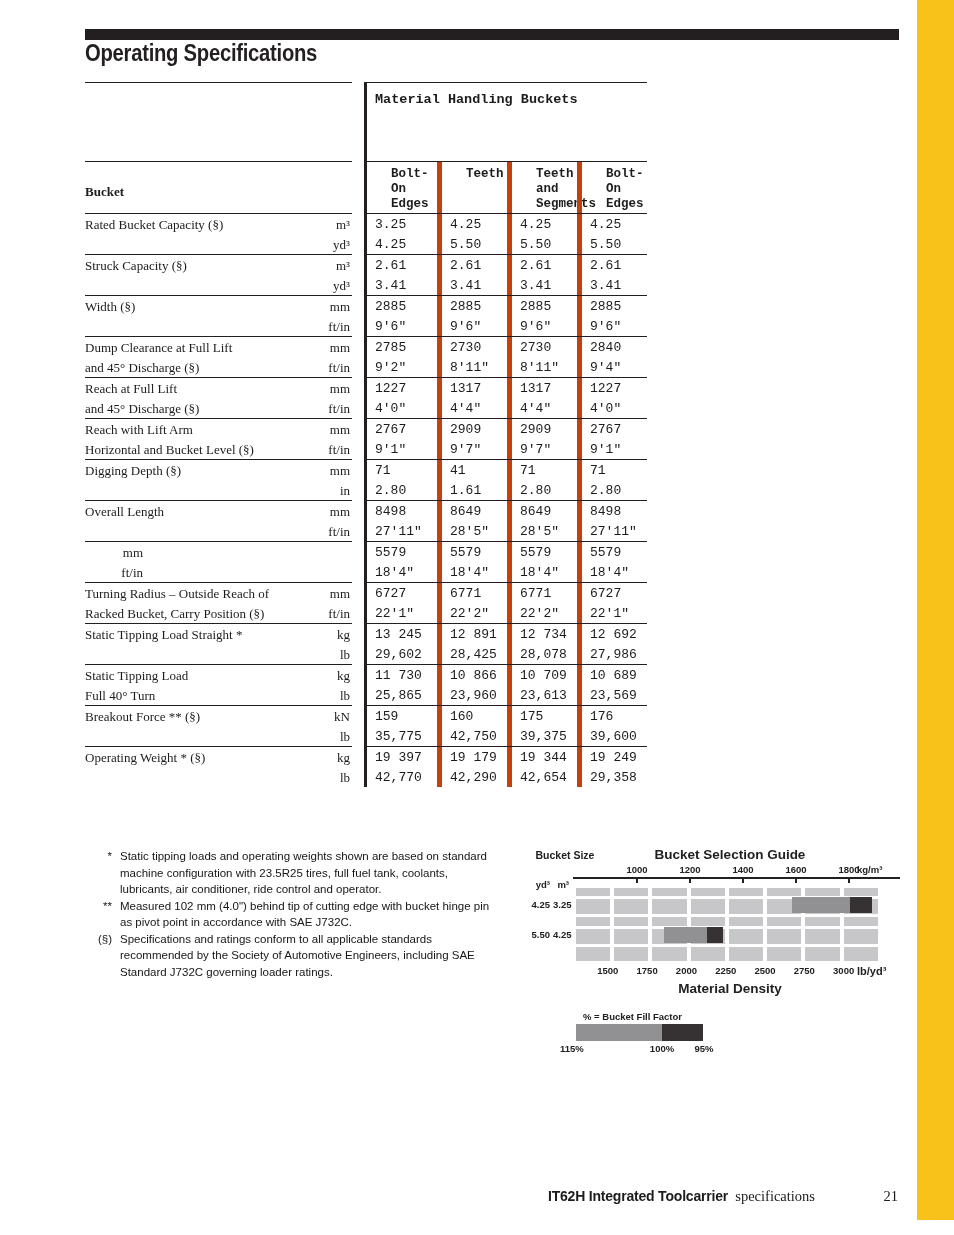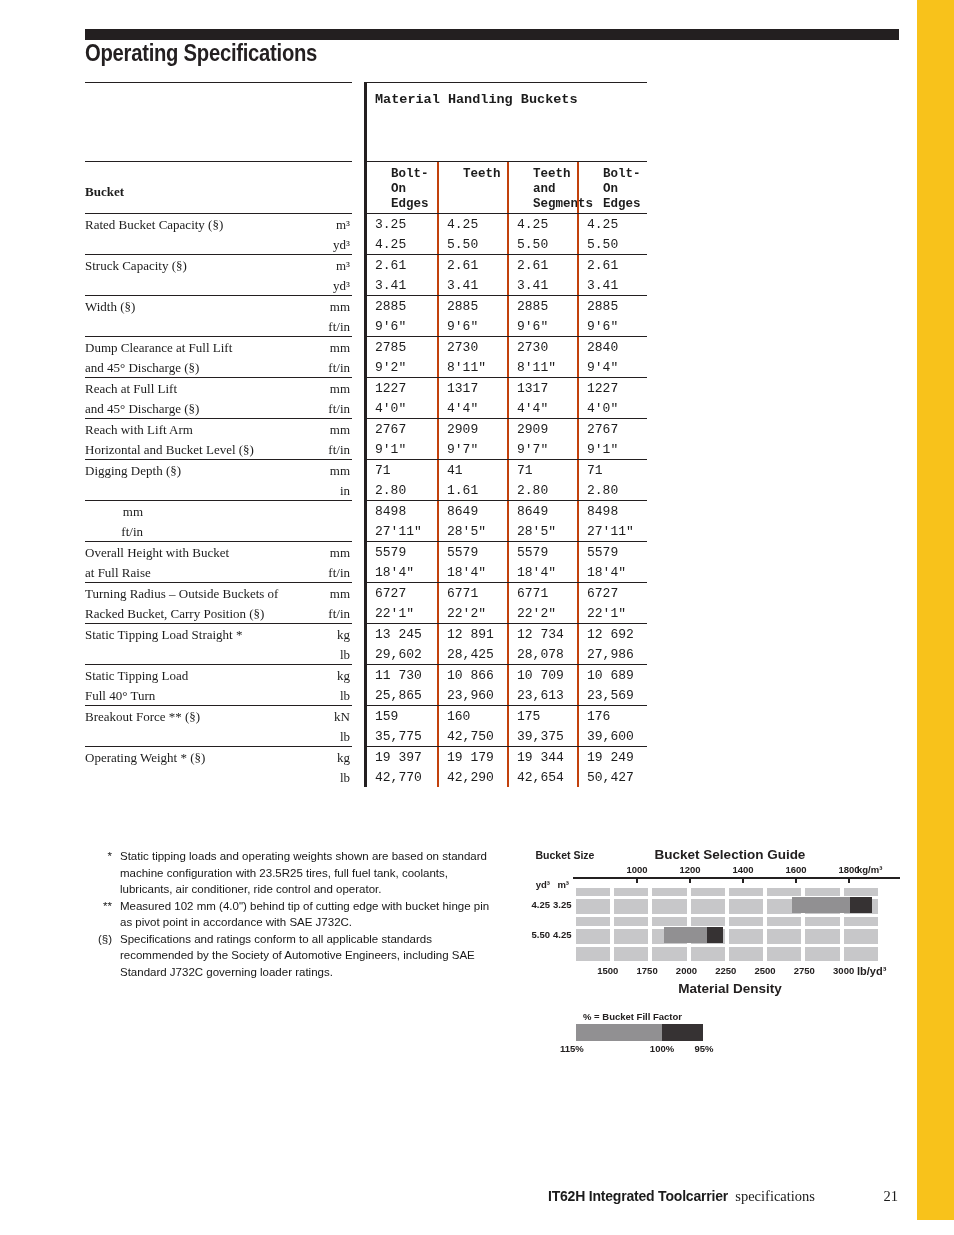--- a/index.html
+++ b/index.html
@@ -17,21 +17,21 @@
   .trow .cl{width:267px;box-sizing:border-box;border-top:1px solid #231f20;display:flex;}
   .trow .cg{width:12px;}
   .trow .cd{width:283px;box-sizing:border-box;border-top:1px solid #231f20;
             border-left:3px solid #231f20;display:flex;font-family:Liberation Mono, monospace;}
   .trow.h1{height:79px;}
   .trow.h2{height:52px;}
   .trow.srow{height:41px;}
   .band-title{font-weight:bold;font-size:13.5px;padding:9px 0 0 8px;}
   .bucket-hdr{font-weight:bold;font-size:13px;padding-top:22px;}
   .colhead{box-sizing:border-box;padding:5px 2px 0 24px;font-weight:bold;font-size:12.5px;line-height:15px;}
-  .colhead+.colhead, .vcell+.vcell{border-left:2px solid #c2410c;}
+  .colhead+.colhead, .vcell+.vcell{border-left:5px solid #c2410c;}
   .lbl{flex:1;padding-top:1px;}
   .unitcol{width:58px;text-align:right;padding:1px 2px 0 0;}
   .l{height:19.5px;line-height:19.5px;font-size:13px;white-space:nowrap;}
   .vcell{box-sizing:border-box;padding:1px 0 0 8px;}
   .vcell .l{font-size:13px;}
   .c0{width:70px}.c1{width:70px}.c2{width:70px}.c3{width:70px}
 
   
   .footnotes{position:absolute;left:86px;top:848px;width:412px;
              font-family:"Liberation Sans",sans-serif;font-size:11.5px;line-height:16.5px;color:#161616;}
@@ -321,20 +321,24 @@
               <div class="l">2.80</div>
             </div>
             <div class="vcell c3">
               <div class="l">71</div>
               <div class="l">2.80</div>
             </div>
           </div>
         </div>
         <div class="trow srow">
           <div class="cl">
+            <div class="lbl">
+              <div class="l">Overall Length</div>
+              <div class="l"></div>
+            </div>
             <div class="unitcol">
               <div class="l">mm</div>
               <div class="l">ft/in</div>
             </div>
           </div>
           <div class="cg"></div>
           <div class="cd">
             <div class="vcell c0">
               <div class="l">8498</div>
               <div class="l">27'11"</div>
@@ -348,24 +352,20 @@
               <div class="l">28'5"</div>
             </div>
             <div class="vcell c3">
               <div class="l">8498</div>
               <div class="l">27'11"</div>
             </div>
           </div>
         </div>
         <div class="trow srow">
           <div class="cl">
-            <div class="lbl">
-              <div class="l">Overall Height with Bucket</div>
-              <div class="l">at Full Raise</div>
-            </div>
             <div class="unitcol">
               <div class="l">mm</div>
               <div class="l">ft/in</div>
             </div>
           </div>
           <div class="cg"></div>
           <div class="cd">
             <div class="vcell c0">
               <div class="l">5579</div>
               <div class="l">18'4"</div>
@@ -380,21 +380,21 @@
             </div>
             <div class="vcell c3">
               <div class="l">5579</div>
               <div class="l">18'4"</div>
             </div>
           </div>
         </div>
         <div class="trow srow">
           <div class="cl">
             <div class="lbl">
-              <div class="l">Turning Radius – Outside Buckets of</div>
+              <div class="l">Turning Radius – Outside Reach of</div>
               <div class="l">Racked Bucket, Carry Position (§)</div>
             </div>
             <div class="unitcol">
               <div class="l">mm</div>
               <div class="l">ft/in</div>
             </div>
           </div>
           <div class="cg"></div>
           <div class="cd">
             <div class="vcell c0">
@@ -528,21 +528,21 @@
             <div class="vcell c1">
               <div class="l">19 179</div>
               <div class="l">42,290</div>
             </div>
             <div class="vcell c2">
               <div class="l">19 344</div>
               <div class="l">42,654</div>
             </div>
             <div class="vcell c3">
               <div class="l">19 249</div>
-              <div class="l">50,427</div>
+              <div class="l">29,358</div>
             </div>
           </div>
         </div>
       </div>
   </div>
 
   <div class="footnotes" id="footnotes">
       <div class="fnote">
         <div class="marker">*</div>
         <div class="ntext">Static tipping loads and operating weights shown are based on standard machine configuration with 23.5R25 tires, full fuel tank, coolants, lubricants, air conditioner, ride control and operator.</div>

